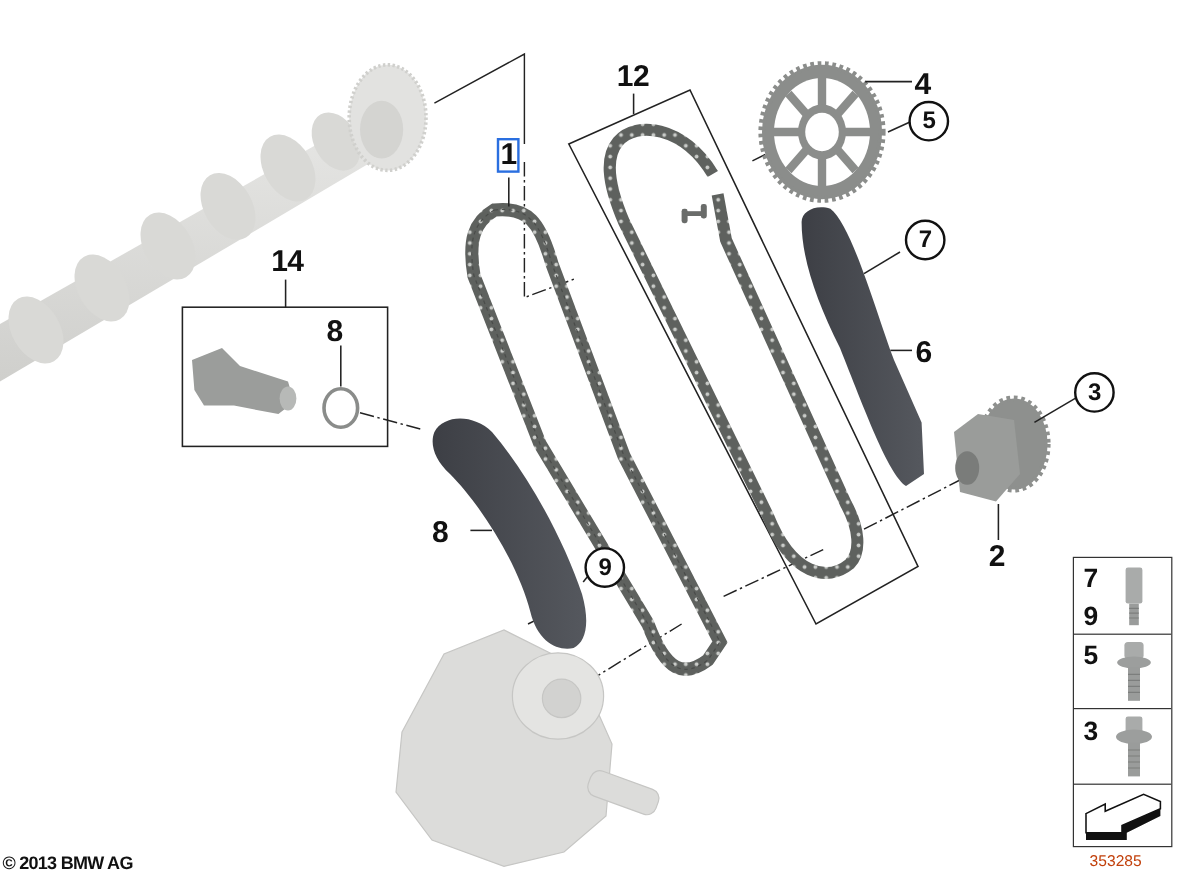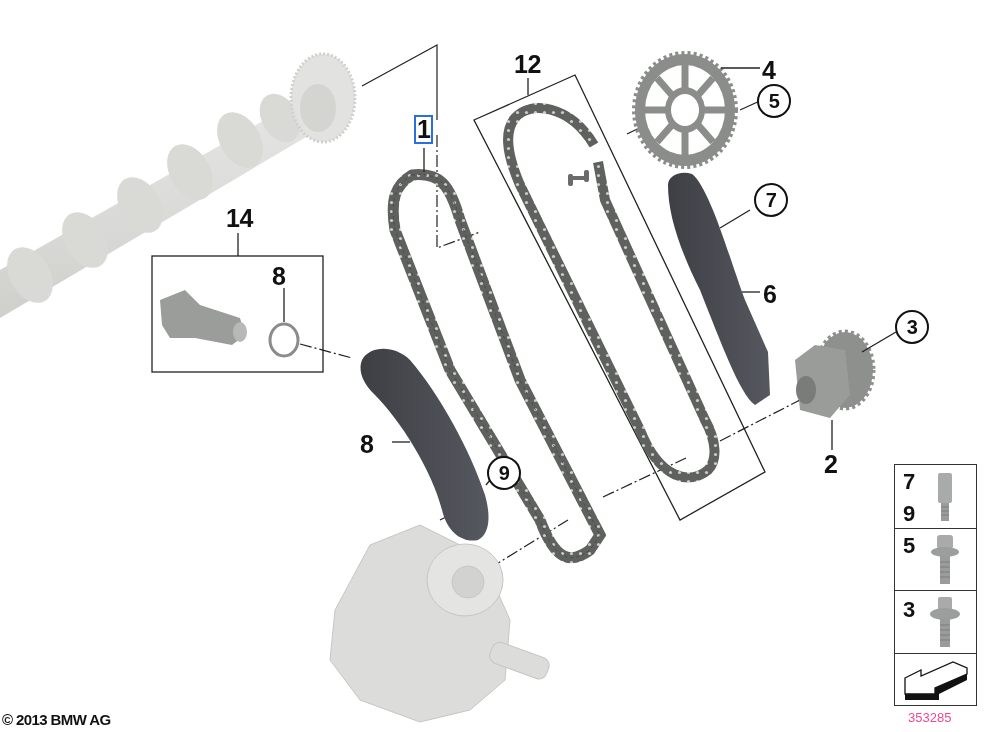--- a/index.html
+++ b/index.html
@@ -11,21 +11,21 @@
   }
   .callout.circled {
     width: 30px; height: 30px; border: 2px solid #111; border-radius: 50%;
     display: flex; align-items: center; justify-content: center; background: #fff; font-size: 20px;
   }
   .callout.selected { outline: 2px solid #2a6fe0; outline-offset: 0px; padding: 0 1px; }
   .legend-box { position: absolute; left: 894px; top: 464px; width: 81px; height: 240px; border: 1px solid #333; background: #fff; }
   .legend-cell { position: absolute; left: 0; width: 81px; border-bottom: 1px solid #333; }
   .legend-num { position: absolute; font-weight: bold; font-size: 22px; color: #111; }
   .copyright { position: absolute; left: 2px; top: 711px; font-weight: bold; font-size: 15px; color: #111; letter-spacing: -0.6px; }
-  .image-id { position: absolute; left: 908px; top: 710px; font-size: 13px; color: #ec4899; }
+  .image-id { position: absolute; left: 908px; top: 710px; font-size: 13px; color: #c2410c; }
 </style>
 </head>
 <body>
 
 <svg id="diagram" viewBox="0 0 990 732" xmlns="http://www.w3.org/2000/svg">
   <defs>
     <pattern id="chainPat" width="9" height="9" patternUnits="userSpaceOnUse">
       <rect width="9" height="9" fill="#5e615e"></rect>
       <circle cx="4.5" cy="4.5" r="1.6" fill="#c9cbc8"></circle>
     </pattern>

